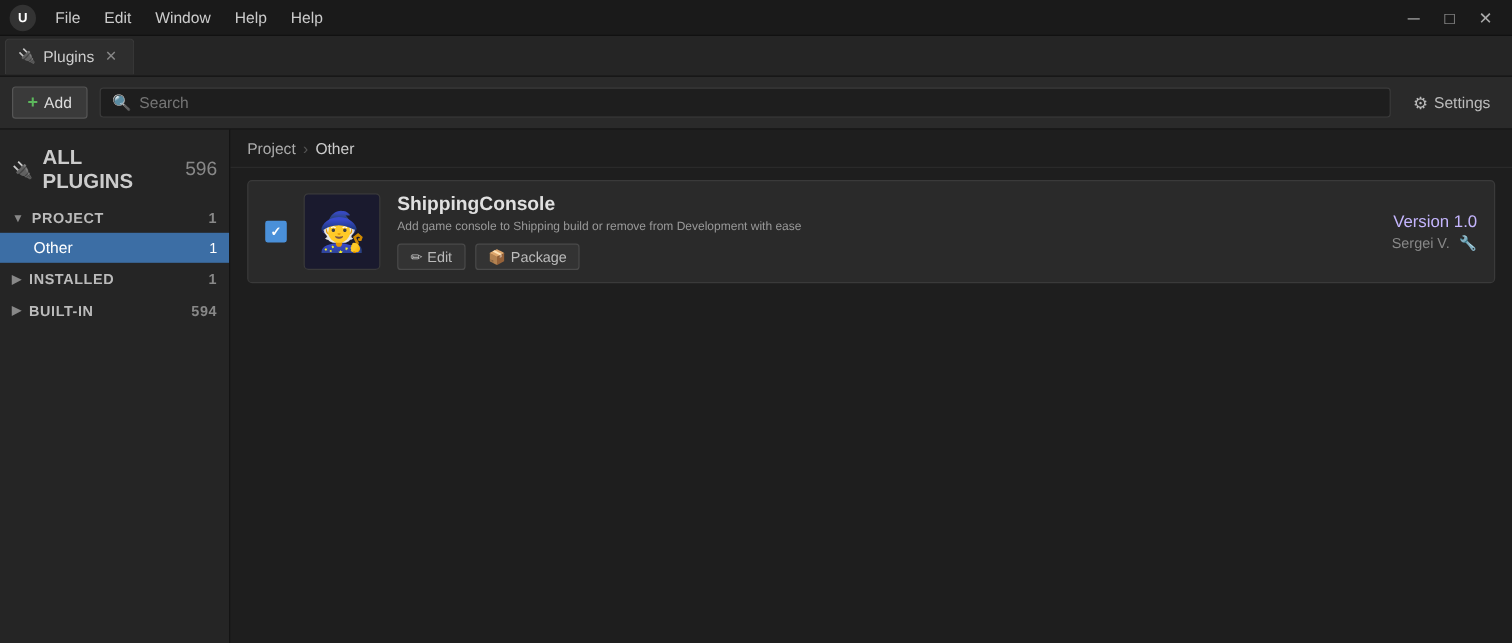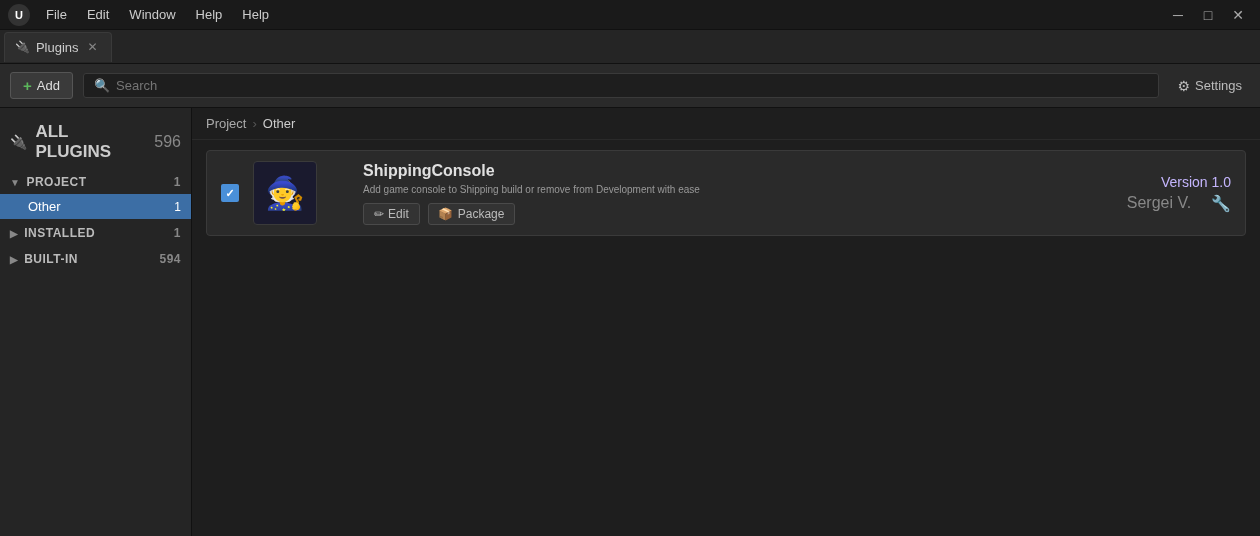--- a/index.html
+++ b/index.html
@@ -277,21 +277,20 @@
       border: 1px solid #3a3a3a;
       border-radius: 4px;
       display: flex;
       align-items: center;
       justify-content: center;
       flex-shrink: 0;
       font-size: 32px;
     }
     .plugin-info {
       flex: 1;
-      margin-left: 32px;
     }
     .plugin-name {
       font-size: 16px;
       font-weight: 600;
       color: #e0e0e0;
       margin-bottom: 4px;
     }
     .plugin-desc {
       font-size: 10px;
       color: #999;
@@ -317,25 +316,25 @@
     .plugin-version {
       text-align: right;
       flex-shrink: 0;
     }
     .version-text {
       font-size: 14px;
       color: #c4b5fd;
       margin-bottom: 4px;
     }
     .version-author {
-      font-size: 16px;
+      font-size: 12px;
       color: #888;
       display: flex;
       align-items: center;
-      gap: 20px;
+      gap: 8px;
       justify-content: flex-end;
     }
   </style>
 </head>
 <body>
 
 <div class="title-bar">
   <div class="title-bar-left">
     <div class="ue-logo">U</div>
     <div class="menu-bar">

